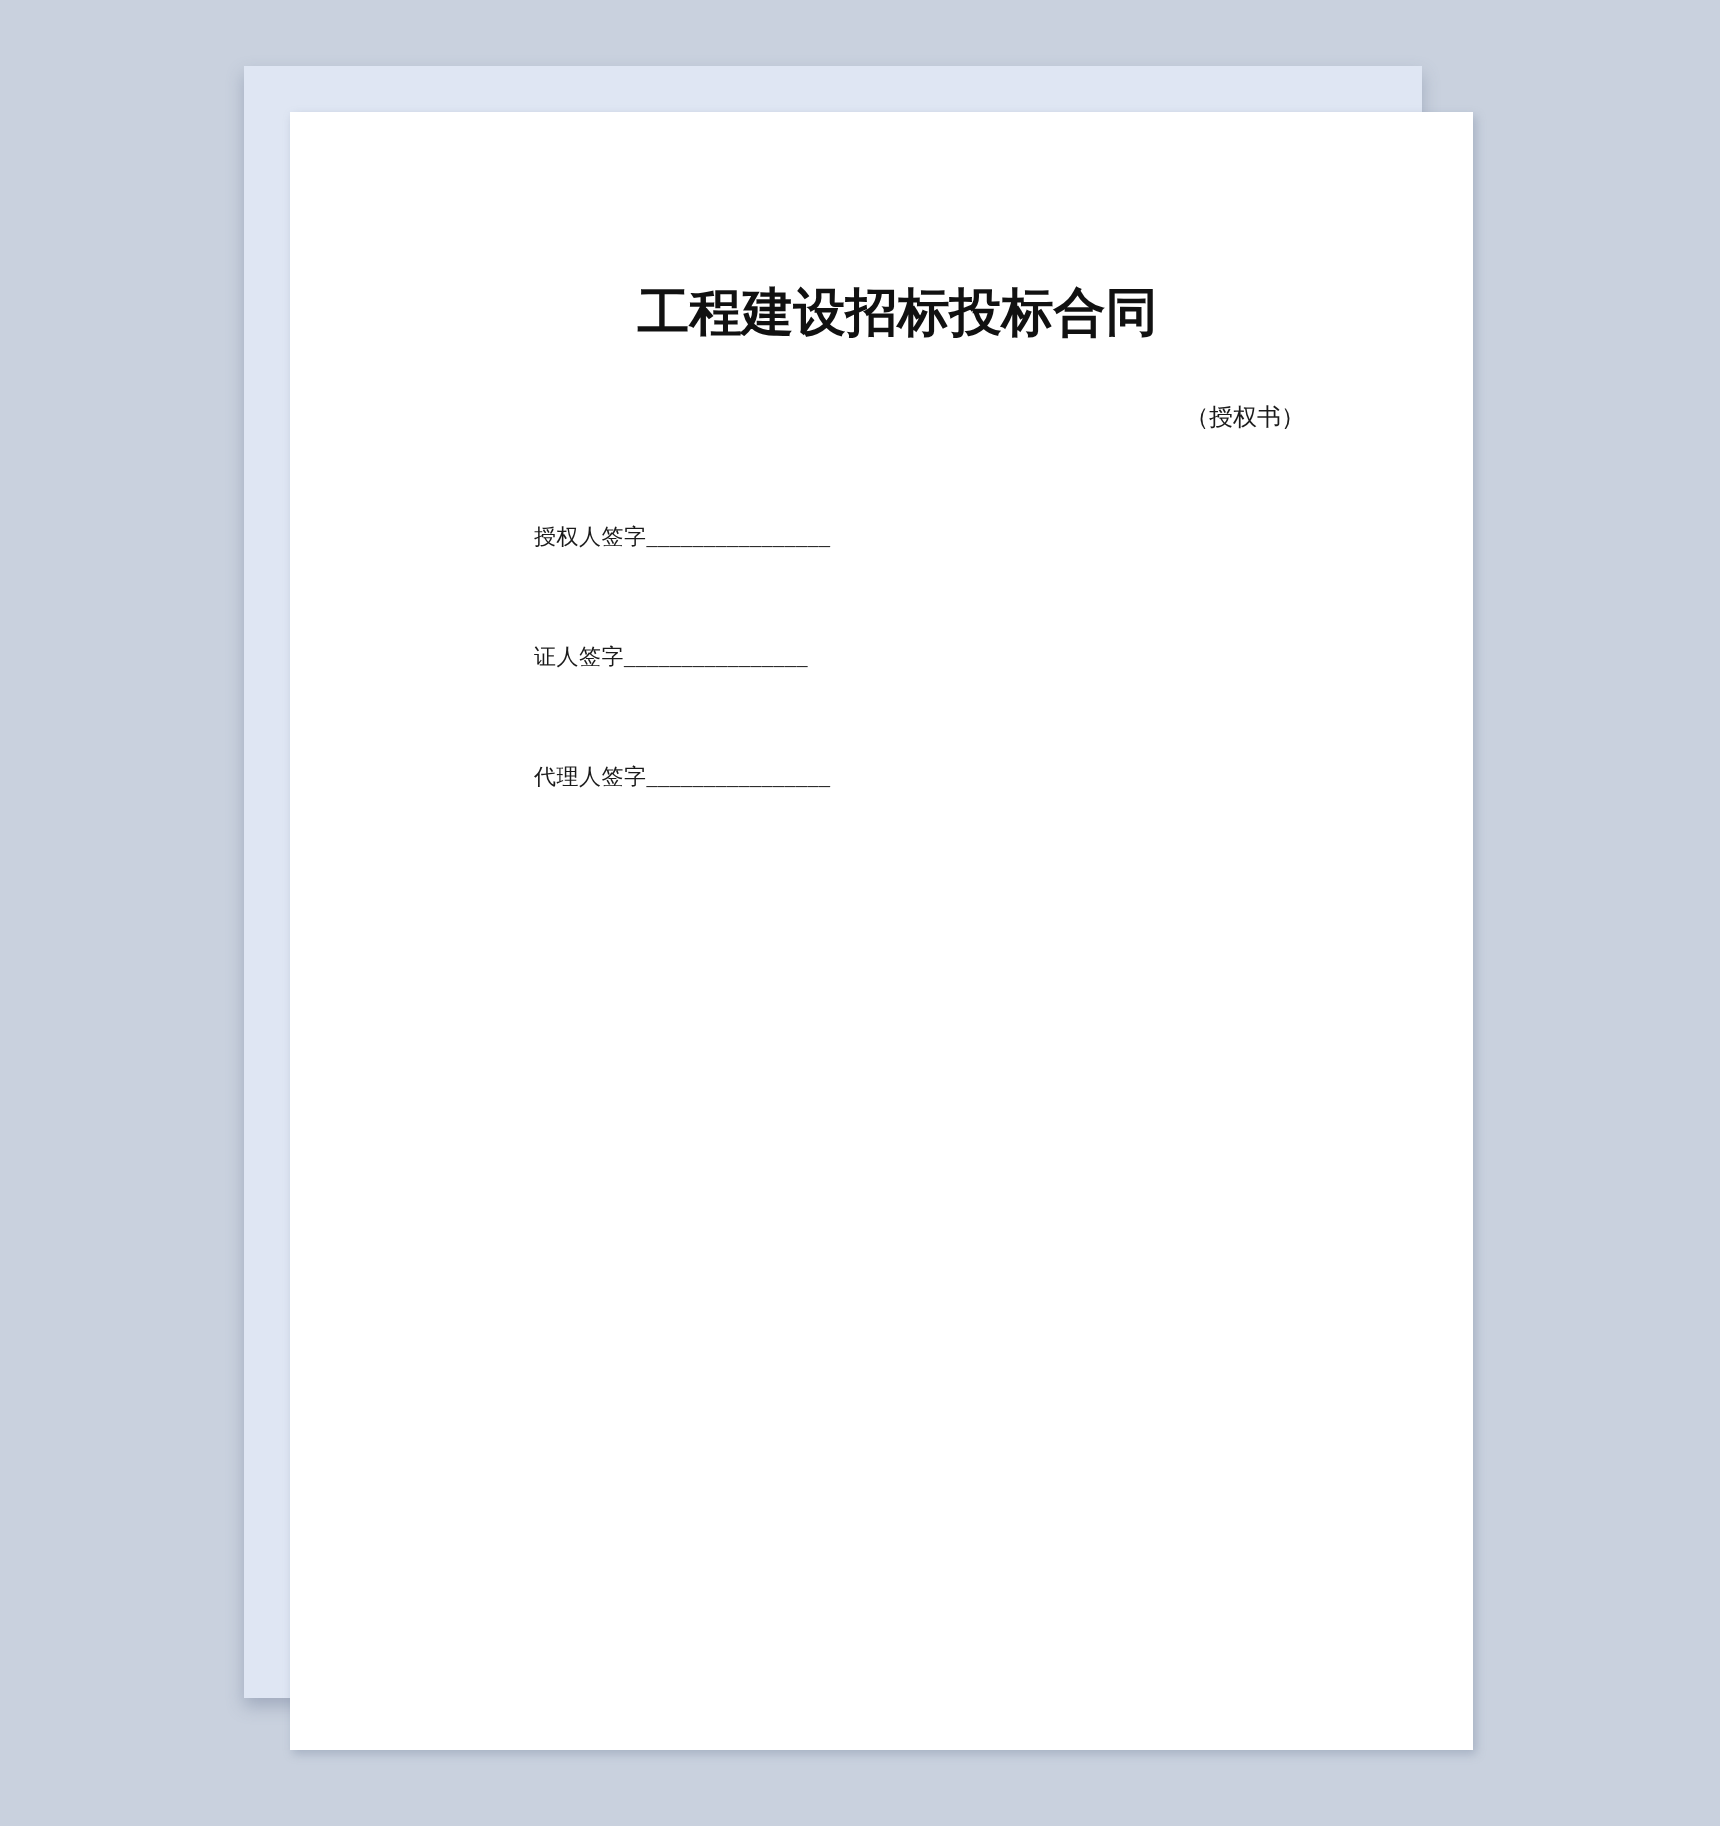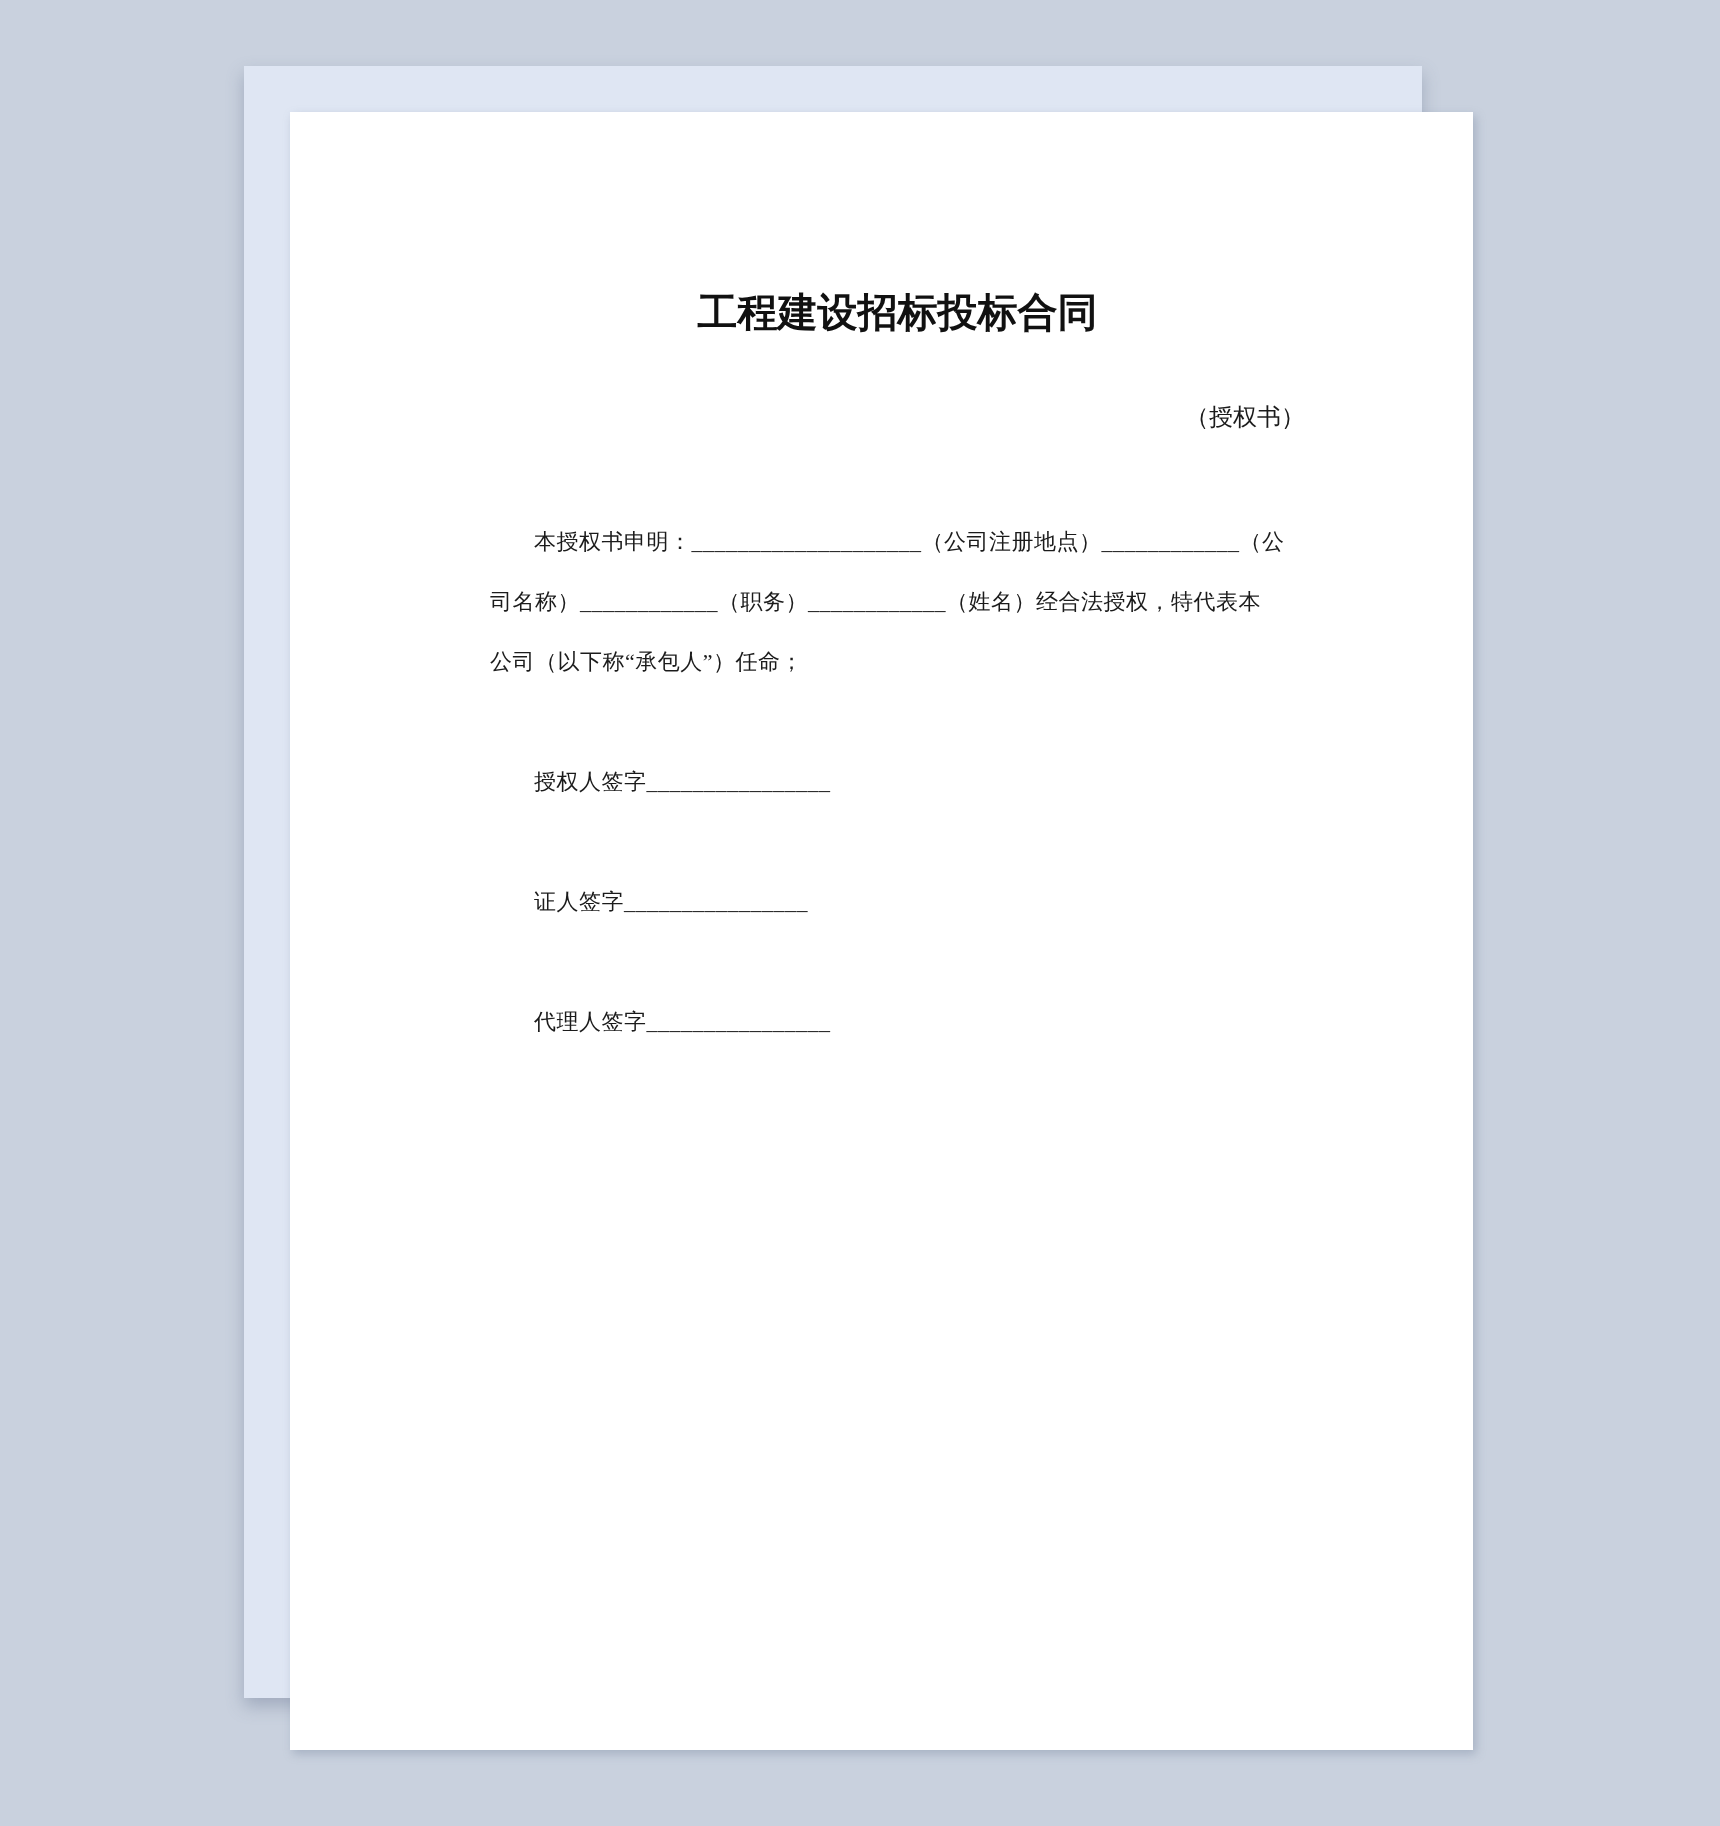--- a/index.html
+++ b/index.html
@@ -35,21 +35,21 @@
     box-shadow: 3px 4px 9px rgba(115, 130, 155, 0.40);
     box-sizing: border-box;
     padding: 0 168px 0 200px;
     color: #1b1b1b;
     overflow: hidden;
   }
   .doc-title {
     margin-top: 170px;
     font-family: "Liberation Sans", "DejaVu Sans", sans-serif;
     font-weight: 700;
-    font-size: 40px;
+    font-size: 52px;
     line-height: 60px;
     text-align: center;
     color: #111111;
     letter-spacing: 0px;
     white-space: pre;
   }
   .doc-subtitle {
     margin-top: 45px;
     font-size: 24px;
     line-height: 60px;
@@ -76,23 +76,20 @@
 <div class="stage">
 
   <div class="back-page"></div>
 
   <div class="front-page">
 
     <div class="doc-title">工程建设招标投标合同</div>
 
     <div class="doc-subtitle">（授权书）</div>
 
-    <div class="body-text indent para-declaration">本授权书申明：____________________（公司注册地点）____________（公
-司名称）____________（职务）____________（姓名）经合法授权，特代表本
-公司（以下称“承包人”）任命；</div>
 
 
 
     <div class="body-text indent sig-line">授权人签字________________</div>
 
     <div class="body-text indent sig-line">证人签字________________</div>
 
     <div class="body-text indent sig-line">代理人签字________________</div>
 
 

